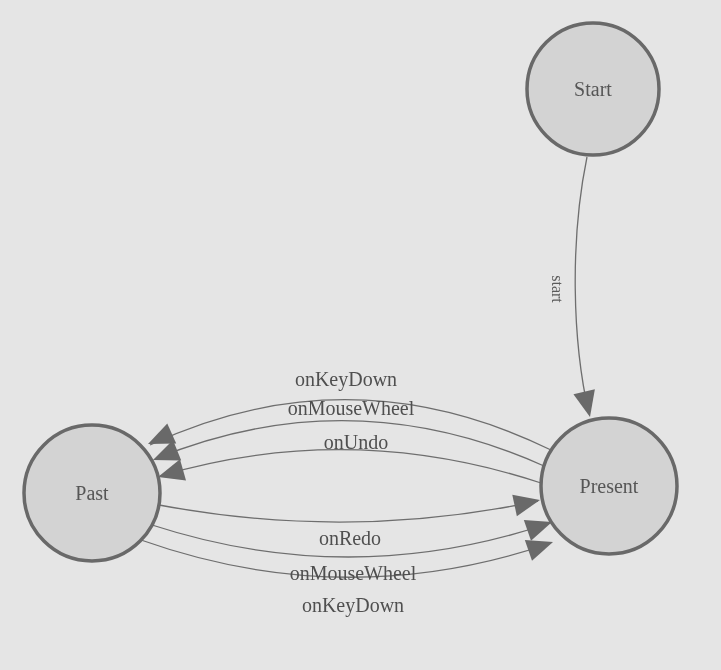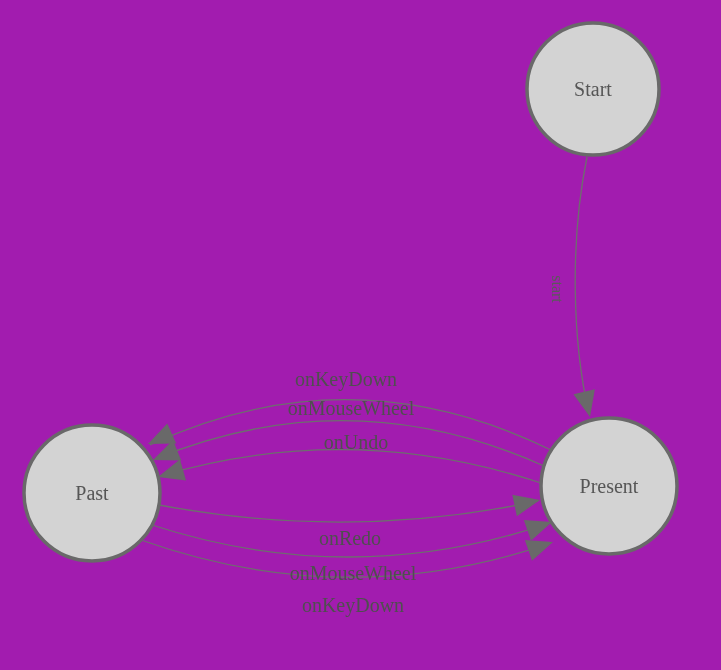--- a/index.html
+++ b/index.html
@@ -4,21 +4,21 @@
 <style>
   html, body {
     margin: 0;
     padding: 0;
     background: #ffffff;
   }
   .canvas {
     position: relative;
     width: 721px;
     height: 670px;
-    background: #a21caf;
+    background: #e5e5e5;
     overflow: hidden;
   }
   svg { display: block; }
   .edge-path {
     fill: none;
     stroke: #6e6e6e;
     stroke-width: 1.3;
   }
   .arrowhead {
     fill: #696969;

